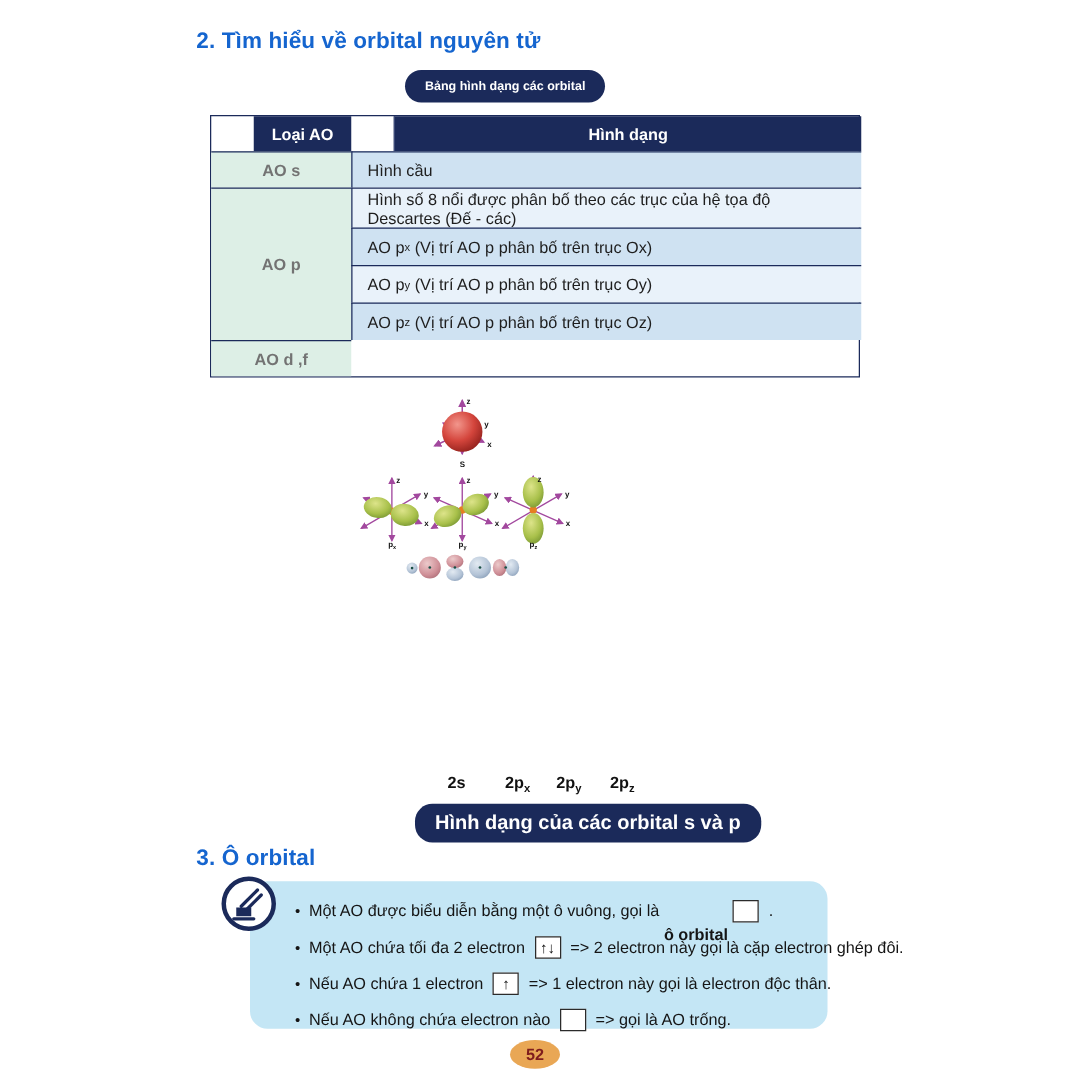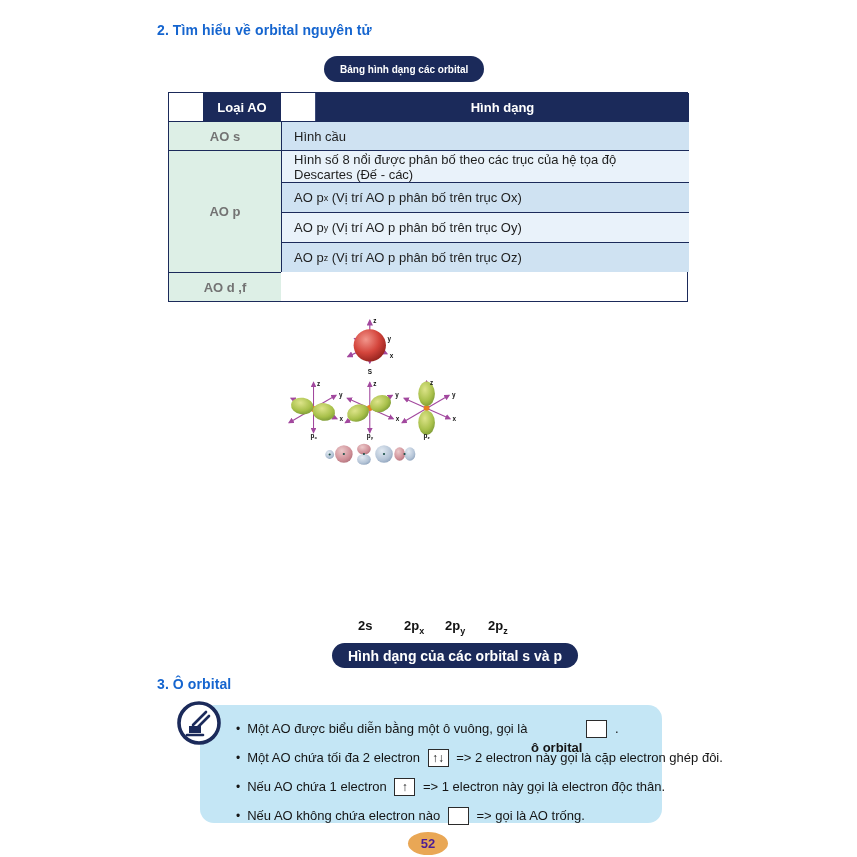--- a/index.html
+++ b/index.html
@@ -3,21 +3,21 @@
 <meta charset="utf-8">
 <style>
   html,body{margin:0;padding:0;}
   body{
     width:857px;height:857px;background:#ffffff;position:relative;
     font-family:"Liberation Sans","DejaVu Sans",sans-serif;
     -webkit-font-smoothing:antialiased;
   }
   .abs{position:absolute;}
   .sec-title{
-    color:#1565cf;font-size:14px;font-weight:bold;letter-spacing:0.1px;
+    color:#1565cf;font-size:18px;font-weight:bold;letter-spacing:0.1px;
   }
   .pill{
     background:#1b2a5a;color:#ffffff;font-weight:bold;font-size:10px;
     border-radius:14px;display:flex;align-items:center;justify-content:center;
     padding:0 16px;height:26px;box-sizing:border-box;white-space:nowrap;
   }
   
   .tbl{
     display:grid;grid-template-columns:112px 408px;
     grid-template-rows:28px 29px 32px 30px 30px 30px 29px;
@@ -55,21 +55,21 @@
   .nline .mark{margin-right:7px;font-size:12px;}
   .nline b{font-weight:bold;margin-top:37px;}
   .sqbox{
     display:inline-flex;align-items:center;justify-content:center;
     min-width:21px;height:18px;border:1.5px solid #2b2b2b;background:#ffffff;
     font-size:12px;font-weight:bold;margin:0 4px;padding:0 1px;box-sizing:border-box;
   }
   .pagetab{
     background:#e9a755;border-radius:50%;width:40px;height:23px;
     display:flex;align-items:center;justify-content:center;
-    color:#4c1d95;font-weight:bold;font-size:13px;
+    color:#7f1d1d;font-weight:bold;font-size:13px;
   }
 </style>
 </head>
 <body>
 
 <div class="abs sec-title" style="left:157px;top:22px;">2. Tìm hiểu về orbital nguyên tử</div>
 
 <div class="abs pill" style="left:324px;top:56px;">Bảng hình dạng các orbital</div>
 
 <div class="abs tbl" style="left:168px;top:92px;width:520px;">
@@ -202,21 +202,21 @@
     </g>
   </g>
 </svg>
 
 <div class="abs dlab" style="left:338px;top:618px;margin-top:24px;">1s</div>
 <div class="abs dlab" style="left:358px;top:618px;">2s</div>
 <div class="abs dlab" style="left:404px;top:618px;"><span>2p</span><sub>x</sub></div>
 <div class="abs dlab" style="left:445px;top:618px;"><span>2p</span><sub>y</sub></div>
 <div class="abs dlab" style="left:488px;top:618px;"><span>2p</span><sub>z</sub></div>
 
-<div class="abs pill" style="left:332px;top:643px;height:25px;font-size:14px;">Hình dạng của các orbital s và p</div>
+<div class="abs pill" style="left:332px;top:643px;height:31px;font-size:16px;">Hình dạng của các orbital s và p</div>
 
 <div class="abs sec-title" style="left:157px;top:676px;">3. Ô orbital</div>
 
 <div class="abs notebox" style="left:200px;top:705px;width:462px;height:118px;">
   <div class="nline">
     <span class="mark">•</span><span>Một AO được biểu diễn bằng một ô vuông, gọi là </span><b>ô orbital</b><span class="sqbox"></span><span> .</span>
   </div>
   <div class="nline">
     <span class="mark">•</span><span>Một AO chứa tối đa 2 electron </span><span class="sqbox">↑↓</span><span> =&gt; 2 electron này gọi là cặp electron ghép đôi.</span>
   </div>

